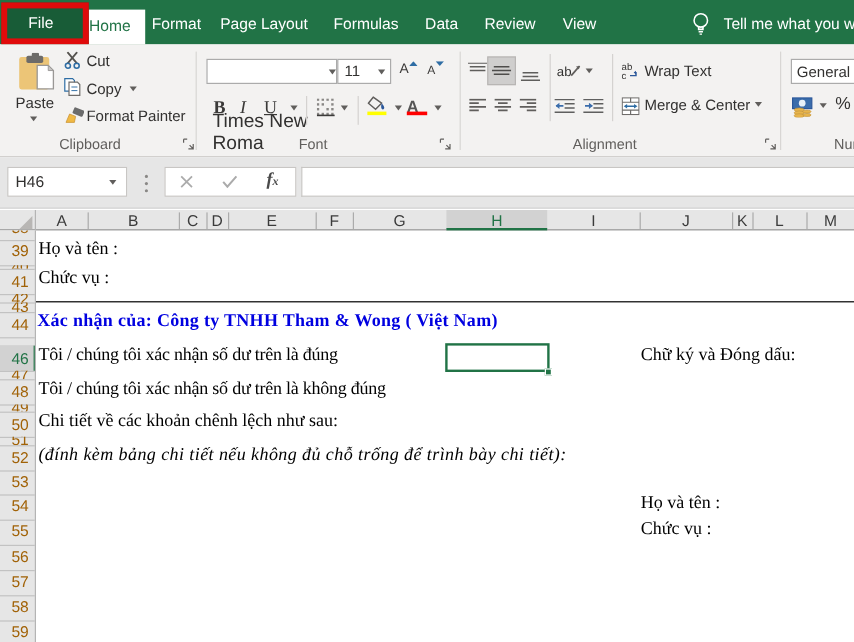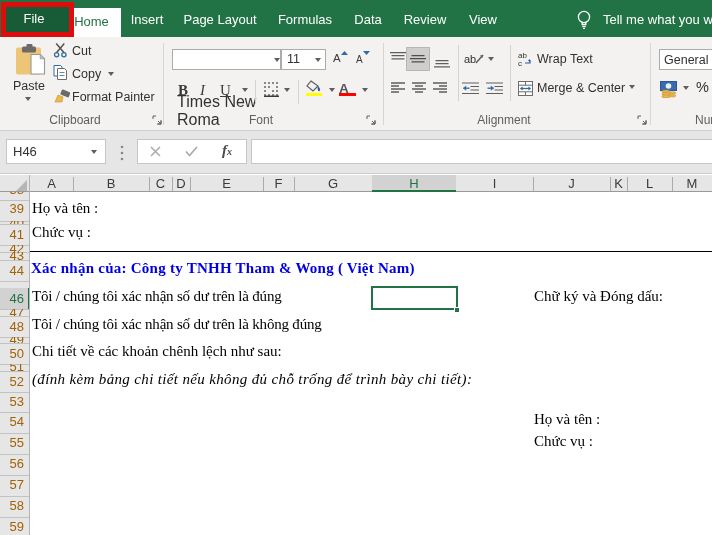--- a/index.html
+++ b/index.html
@@ -39,21 +39,21 @@
   .ctick { position:absolute; top:2px; width:1px; height:14px; background:#ababab; }
   #rowhdr { position:absolute; left:0; top:18px; width:30px; height:343px; background:#e6e6e6; border-right:1px solid #b4b4b4; overflow:hidden; }
   .rn { position:absolute; left:0; width:29px; text-align:right; padding-right:5px; font-size:13px; color:#a16207; overflow:hidden; }
   .rsep { position:absolute; left:0; width:30px; height:1px; background:#c2c2c2; }
   .cell { position:absolute; font-family:"Liberation Serif", serif; font-size:15px; color:#000; white-space:nowrap; }
 </style>
 </head>
 <body>
 
 <div id="tabbar" class="abs">
-  <div class="tab" style="left:123px; width:48px;">Insert</div>
+  <div class="tab" style="left:123px; width:48px;">Format</div>
   <div class="tab" style="left:178px; width:84px;">Page Layout</div>
   <div class="tab" style="left:270px; width:70px;">Formulas</div>
   <div class="tab" style="left:347px; width:42px;">Data</div>
   <div class="tab" style="left:460px; width:46px;">View</div>
   <div class="tab" style="left:396px; width:58px;">Review</div>
   <div class="tab" style="left:603px; width:130px; text-align:left; overflow:hidden;">Tell me what you want</div>
   <svg id="bulb" viewBox="0 0 14 19">
       <g fill="none" stroke="#fff" stroke-width="1.3">
         <circle cx="7" cy="7" r="5.6"></circle>
         <path d="M5.2 12.2 v2.3 h3.6 v-2.3"></path>

